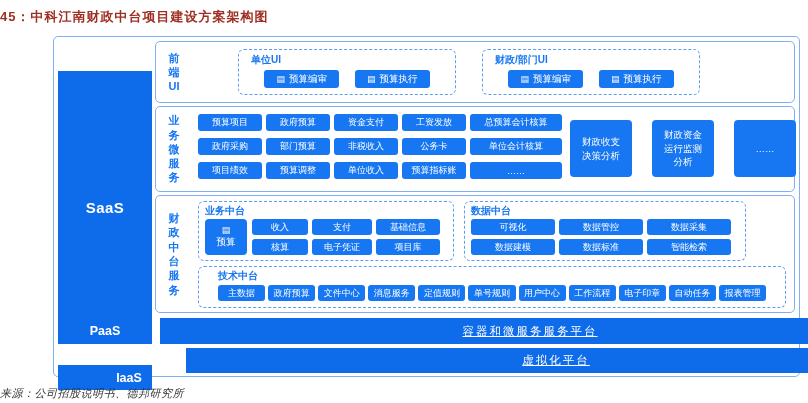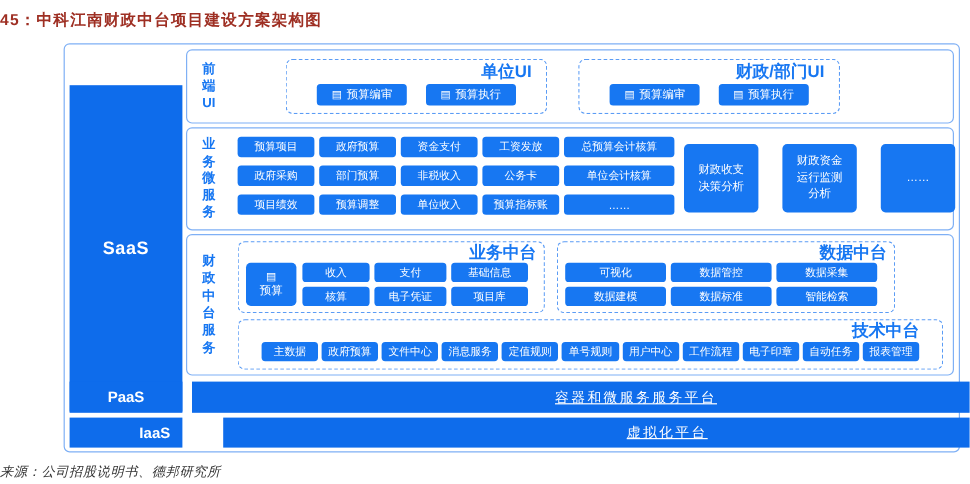--- a/index.html
+++ b/index.html
@@ -12,39 +12,39 @@
   .source-note { position:absolute; left:0; top:386px; font-size:11px; font-style:italic;
     color:var(--text); letter-spacing:.5px; }
 
   .outer { position:absolute; left:53px; top:36px; width:747px; height:341px;
     border:1px solid var(--line); border-radius:5px; }
 
   .layer-block { position:absolute; left:4px; width:94px; background:var(--blue_deep);
     color:#fff; font-weight:bold; display:flex; align-items:center; justify-content:center; }
   .saas { top:4px; height:272px; font-size:15px; letter-spacing:.5px;margin-top:30px; }
   .paas { top:281px; height:26px; font-size:12.5px; }
-  .iaas { top:311px; height:25px; font-size:12.5px;padding-left:48px; }
+  .iaas { top:328px; height:25px; font-size:12.5px;padding-left:48px; }
 
   .bar { position:absolute; left:106px; width:740px; background:var(--blue_deep); color:#fff;
     display:flex; align-items:center; justify-content:center; font-size:11.5px; letter-spacing:2px;text-decoration:underline; }
   .paas-bar { top:281px; height:26px; }
   .iaas-bar { top:311px; height:25px;margin-left:26px; }
 
   .section { position:absolute; left:101px; width:640px; border:1px solid var(--line);
     border-radius:5px; display:flex; align-items:stretch; }
   .sec1 { top:4px; height:62px; }
   .sec2 { top:69px; height:86px; }
   .sec3 { top:158px; height:118px; }
 
   .vlabel { flex:0 0 36px; display:flex; align-items:center; justify-content:center;
     text-align:center; white-space:pre-line; color:var(--blue); font-weight:bold;
     font-size:11px; line-height:1.3; }
 
   .dash-box { border:1px dashed var(--dash); border-radius:6px; }
-  .dash-title { text-align:right; color:var(--blue); font-size:14px; font-weight:bold; line-height:13px; }
+  .dash-title { text-align:left; color:var(--blue); font-size:10px; font-weight:bold; line-height:13px; }
 
   .chip { background:var(--blue); color:#fff; border-radius:3px; font-size:9px;
     display:flex; align-items:center; justify-content:center; gap:4px; white-space:nowrap; }
   .mini-icon { font-size:9px; line-height:1; color:#fff; }
 
   
   .sec1-body { flex:1; display:flex; align-items:center; gap:26px; padding:8px 12px 8px 46px; }
   .ui-group { padding:3px 12px 6px; min-width:218px; }
   .chip-row { display:flex; gap:16px; justify-content:center; margin-top:4px; }
   .icon-chip { height:18px; padding:0 12px; font-size:9.5px; }

